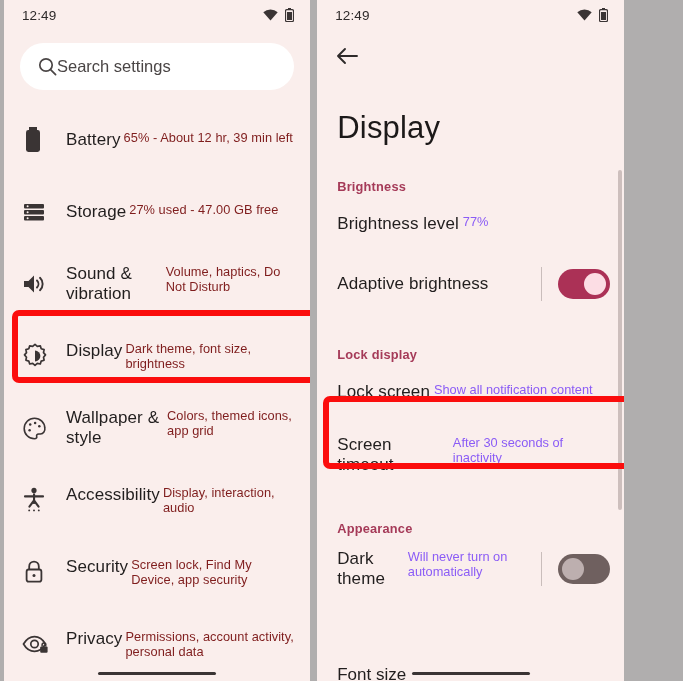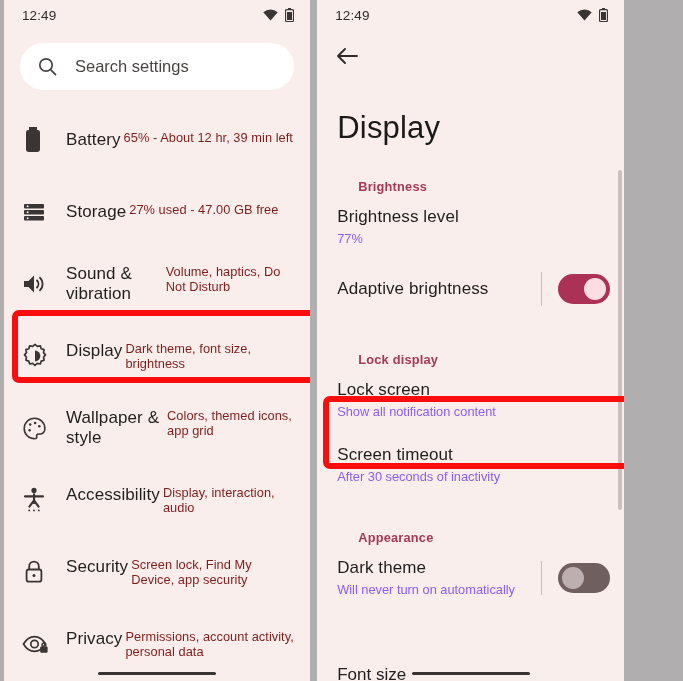--- a/index.html
+++ b/index.html
@@ -21,21 +21,21 @@
     height:30px; display:flex; align-items:center;
     justify-content:space-between; padding:0 16px 0 18px;
   }
   .clock { font-size:13.5px; color:#2e2a2a; letter-spacing:.1px; }
   .sysicons { display:flex; align-items:center; gap:7px; }
   .ic-wifi, .ic-batt { display:block; }
 
   
   .searchbar {
     margin:13px 16px 0 16px; height:47px; background:#ffffff;
-    border-radius:26px; display:flex; align-items:center; padding:0 18px; gap:18px;
+    border-radius:26px; display:flex; align-items:center; padding:0 18px; 
   }
   .search-text { font-size:16.5px; color:#4a4545; }
 
   
   .list { margin-top:14px; }
   .row {
     display:flex; align-items:center; gap:0;
     padding:9px 14px 9px 18px; min-height:72px;
   }
   .row-icon {
@@ -55,27 +55,27 @@
   .hl.lockscr  { left:6px;  top:396px; width:322px; height:73px; }
 
   
   .backbar { height:52px; display:flex; align-items:center; padding-left:18px; }
   .page-title {
     font-size:31px; color:#1c1919; font-weight:400;
     padding:28px 0 0 20px; letter-spacing:.2px;
   }
   .section-head {
     font-size:12.8px; color:#a53a58; font-weight:700;
-    padding:33px 0 0 20px; letter-spacing:.2px;margin-left:21px;
+    padding:33px 0 0 20px; letter-spacing:.2px;
   }
   .r-row {
     display:flex; align-items:center; justify-content:space-between;
     padding:13px 14px 13px 20px; min-height:60px;
   }
-  .r-text { display:flex; flex-direction:column; gap:4px; }
+  .r-text { display:flex; flex-direction:row; gap:4px; }
   .r-title { font-size:17px; color:#211e1e; letter-spacing:.1px; }
   .r-sub   { font-size:12.8px; color:#8b5cf6; }
 
   .toggle-wrap { display:flex; align-items:center; gap:16px; }
   .vsep { width:1px; height:34px; background:#c9bdbb; }
   .toggle {
     width:52px; height:30px; border-radius:16px; position:relative; flex:none;
   }
   .toggle.on  { background:#ab3156; }
   .toggle.off { background:#6f605f; }

